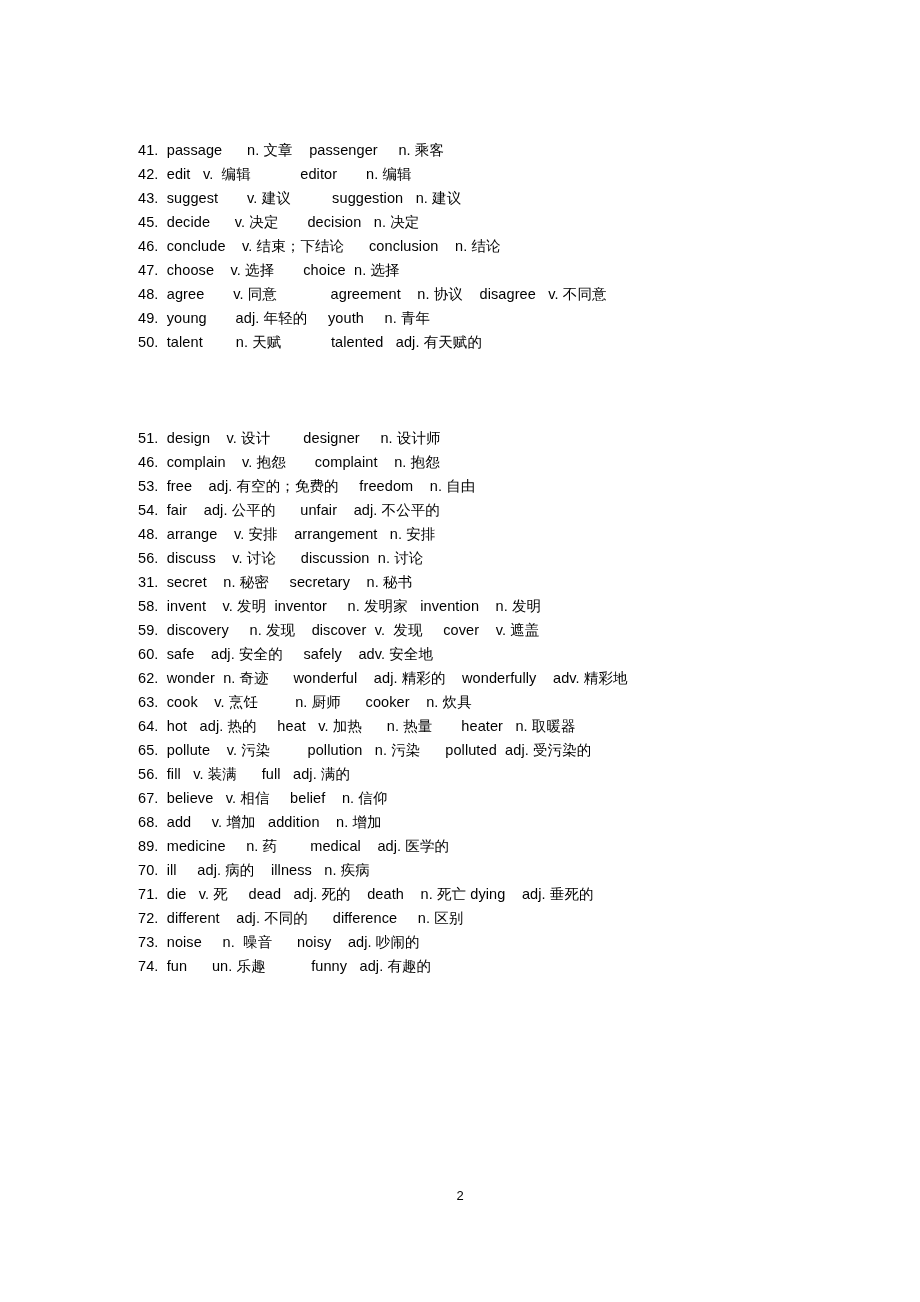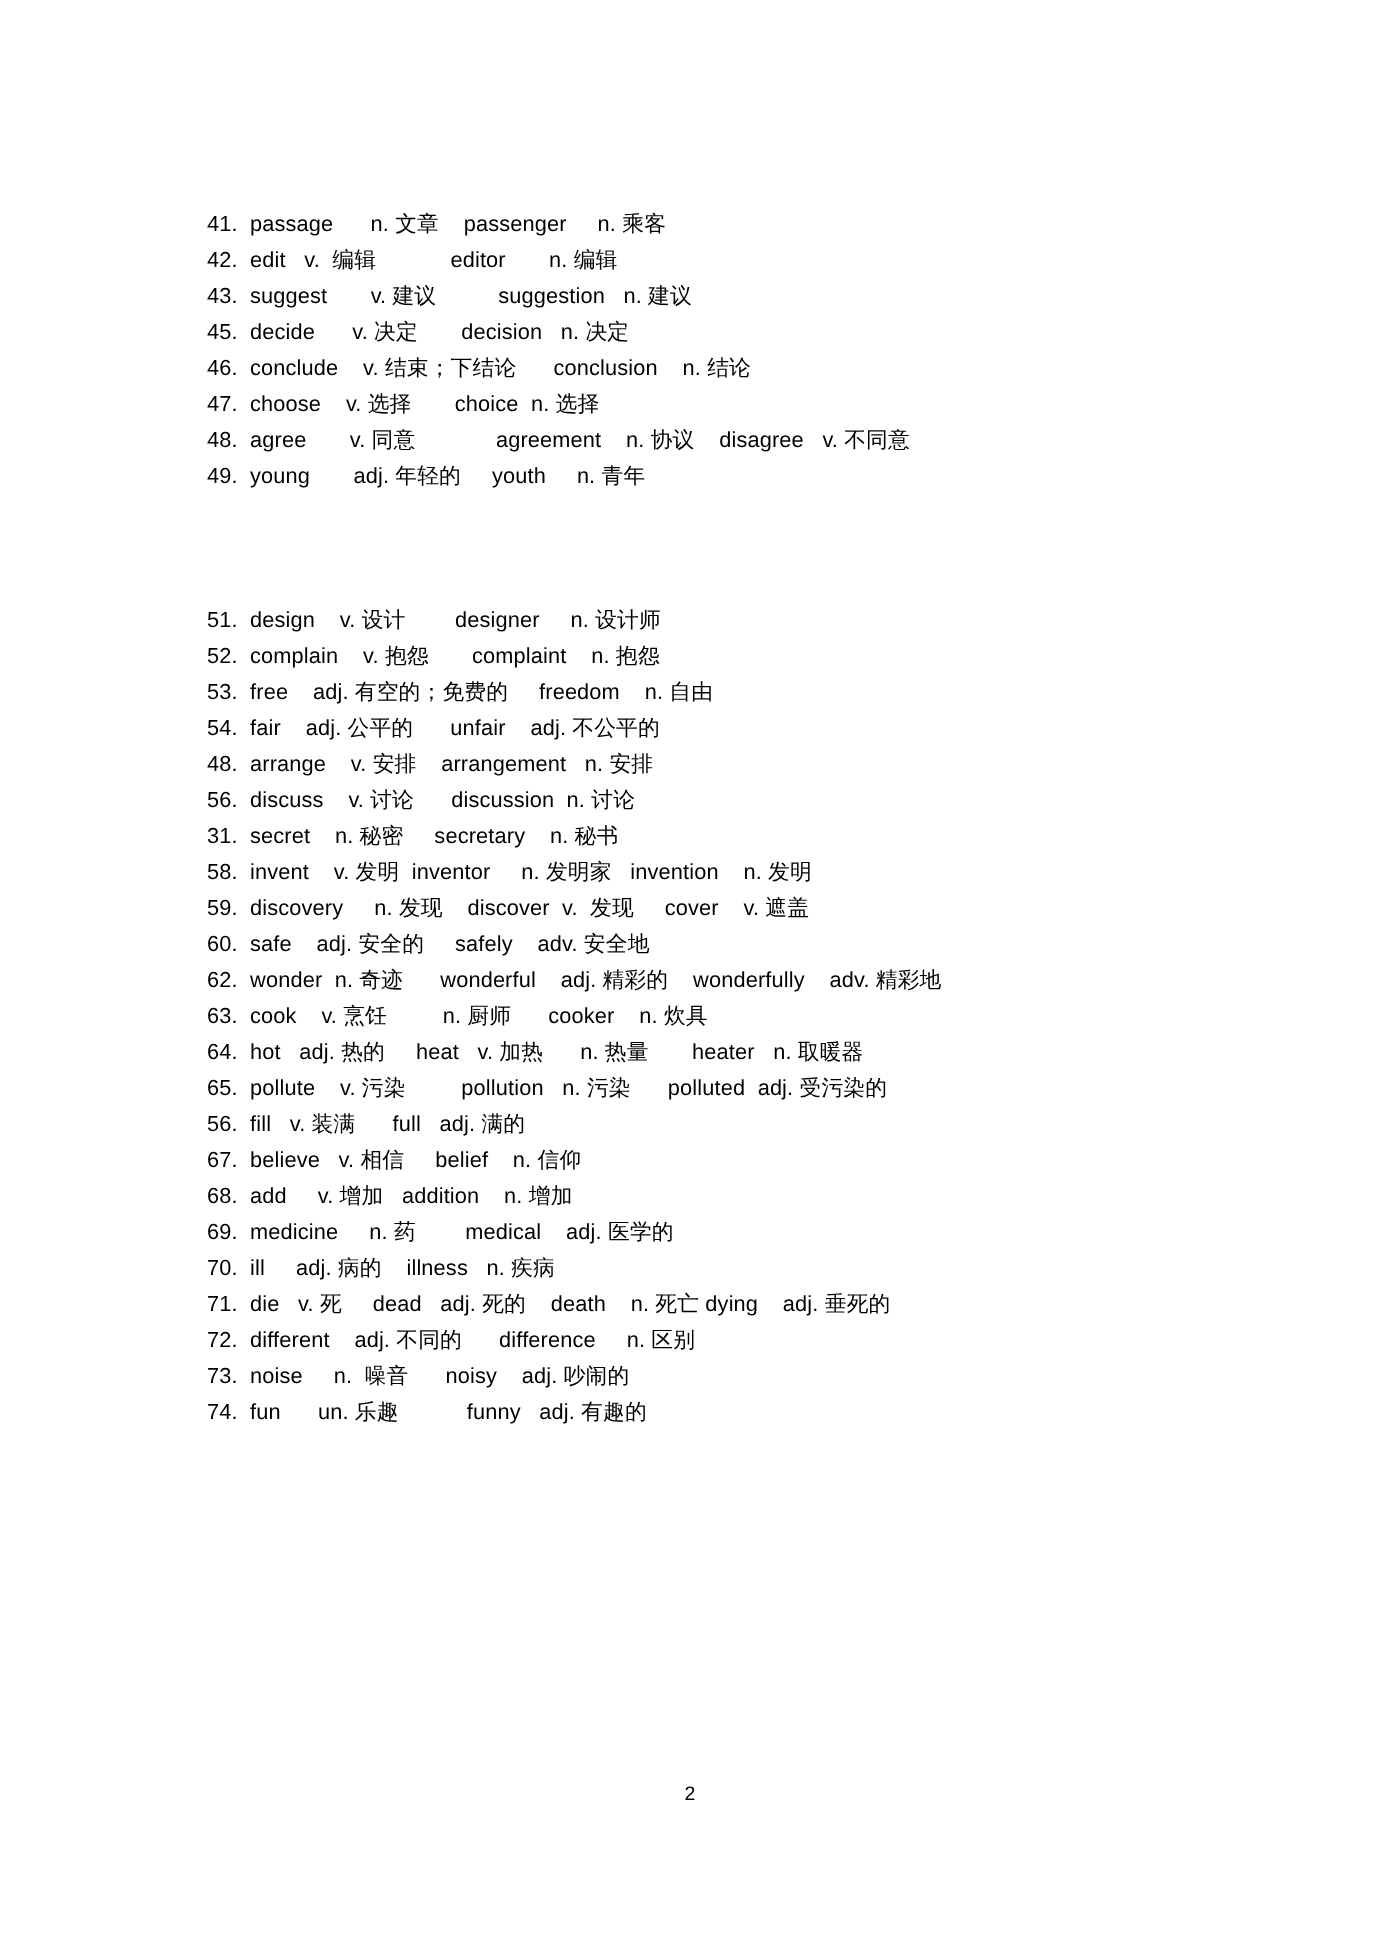--- a/index.html
+++ b/index.html
@@ -58,43 +58,44 @@
 
     <ul class="vocab-list">
       <li class="vocab-row">41.  passage      n. 文章    passenger     n. 乘客</li>
       <li class="vocab-row">42.  edit   v.  编辑            editor       n. 编辑</li>
       <li class="vocab-row">43.  suggest       v. 建议          suggestion   n. 建议</li>
       <li class="vocab-row">45.  decide      v. 决定       decision   n. 决定</li>
       <li class="vocab-row">46.  conclude    v. 结束；下结论      conclusion    n. 结论</li>
       <li class="vocab-row">47.  choose    v. 选择       choice  n. 选择</li>
       <li class="vocab-row">48.  agree       v. 同意             agreement    n. 协议    disagree   v. 不同意</li>
       <li class="vocab-row">49.  young       adj. 年轻的     youth     n. 青年</li>
+      <li class="vocab-row">50.  talent        n. 天赋            talented   adj. 有天赋的</li>
     </ul>
 
     <div class="block-gap"></div>
 
     <ul class="vocab-list">
       <li class="vocab-row">51.  design    v. 设计        designer     n. 设计师</li>
-      <li class="vocab-row">52.  complain    v. 抱怨       complaint    n. 抱怨</li>
+      <li class="vocab-row">46.  complain    v. 抱怨       complaint    n. 抱怨</li>
       <li class="vocab-row">53.  free    adj. 有空的；免费的     freedom    n. 自由</li>
       <li class="vocab-row">54.  fair    adj. 公平的      unfair    adj. 不公平的</li>
       <li class="vocab-row">48.  arrange    v. 安排    arrangement   n. 安排</li>
       <li class="vocab-row">56.  discuss    v. 讨论      discussion  n. 讨论</li>
       <li class="vocab-row">31.  secret    n. 秘密     secretary    n. 秘书</li>
       <li class="vocab-row">58.  invent    v. 发明  inventor     n. 发明家   invention    n. 发明</li>
       <li class="vocab-row">59.  discovery     n. 发现    discover  v.  发现     cover    v. 遮盖</li>
       <li class="vocab-row">60.  safe    adj. 安全的     safely    adv. 安全地</li>
       <li class="vocab-row">62.  wonder  n. 奇迹      wonderful    adj. 精彩的    wonderfully    adv. 精彩地</li>
       <li class="vocab-row">63.  cook    v. 烹饪         n. 厨师      cooker    n. 炊具</li>
       <li class="vocab-row">64.  hot   adj. 热的     heat   v. 加热      n. 热量       heater   n. 取暖器</li>
       <li class="vocab-row">65.  pollute    v. 污染         pollution   n. 污染      polluted  adj. 受污染的</li>
       <li class="vocab-row">56.  fill   v. 装满      full   adj. 满的</li>
       <li class="vocab-row">67.  believe   v. 相信     belief    n. 信仰</li>
       <li class="vocab-row">68.  add     v. 增加   addition    n. 增加</li>
-      <li class="vocab-row">69.  medicine     n. 药        medical    adj. 医学的</li>
+      <li class="vocab-row">89.  medicine     n. 药        medical    adj. 医学的</li>
       <li class="vocab-row">70.  ill     adj. 病的    illness   n. 疾病</li>
       <li class="vocab-row">71.  die   v. 死     dead   adj. 死的    death    n. 死亡 dying    adj. 垂死的</li>
       <li class="vocab-row">72.  different    adj. 不同的      difference     n. 区别</li>
       <li class="vocab-row">73.  noise     n.  噪音      noisy    adj. 吵闹的</li>
       <li class="vocab-row">74.  fun      un. 乐趣           funny   adj. 有趣的</li>
     </ul>
 
   </div>
 
   <div class="page-number">2</div>

